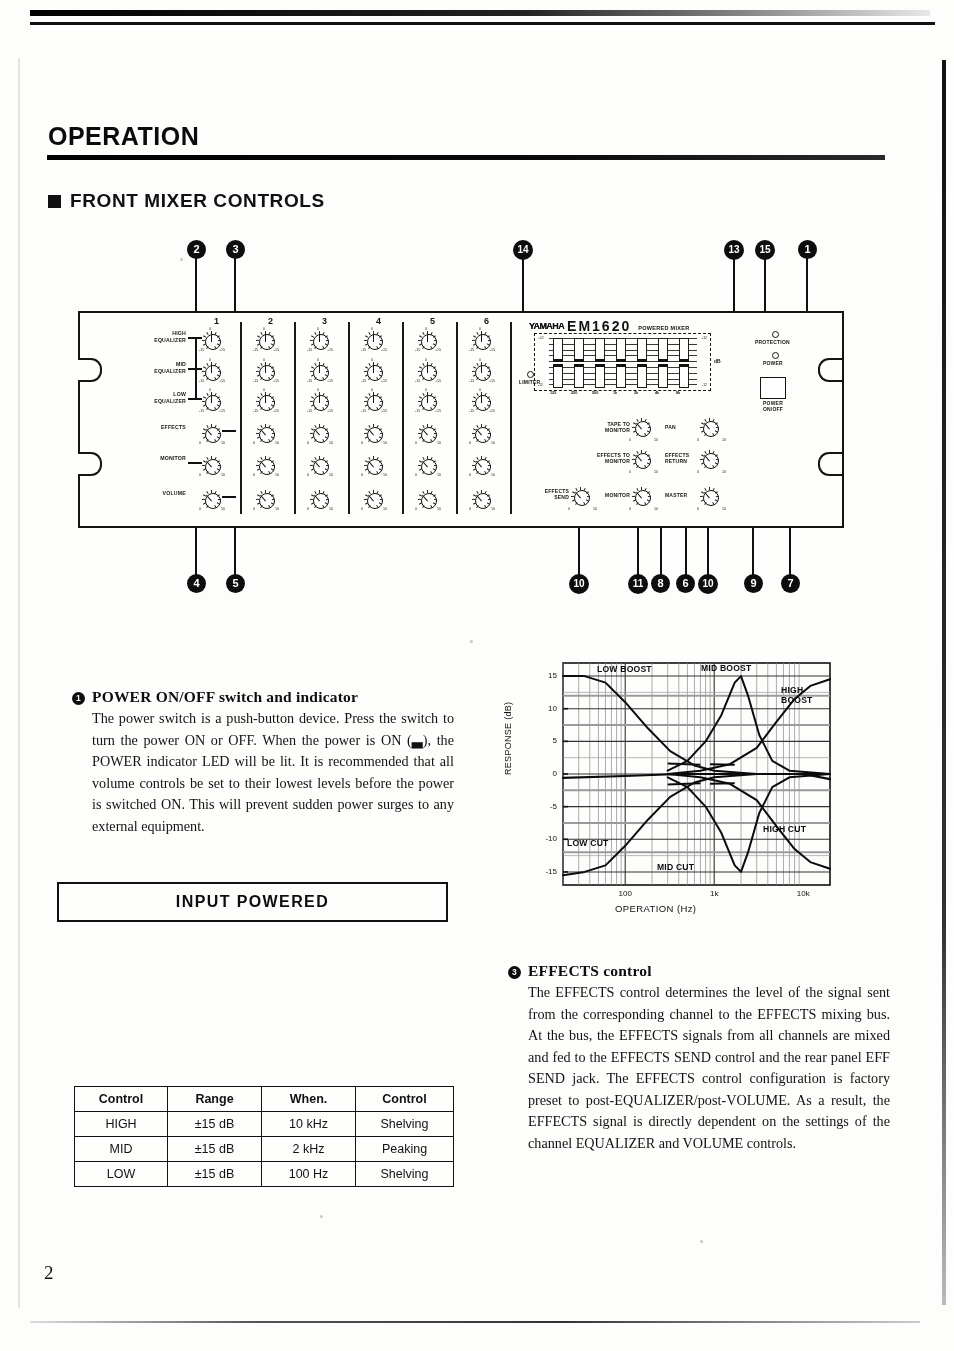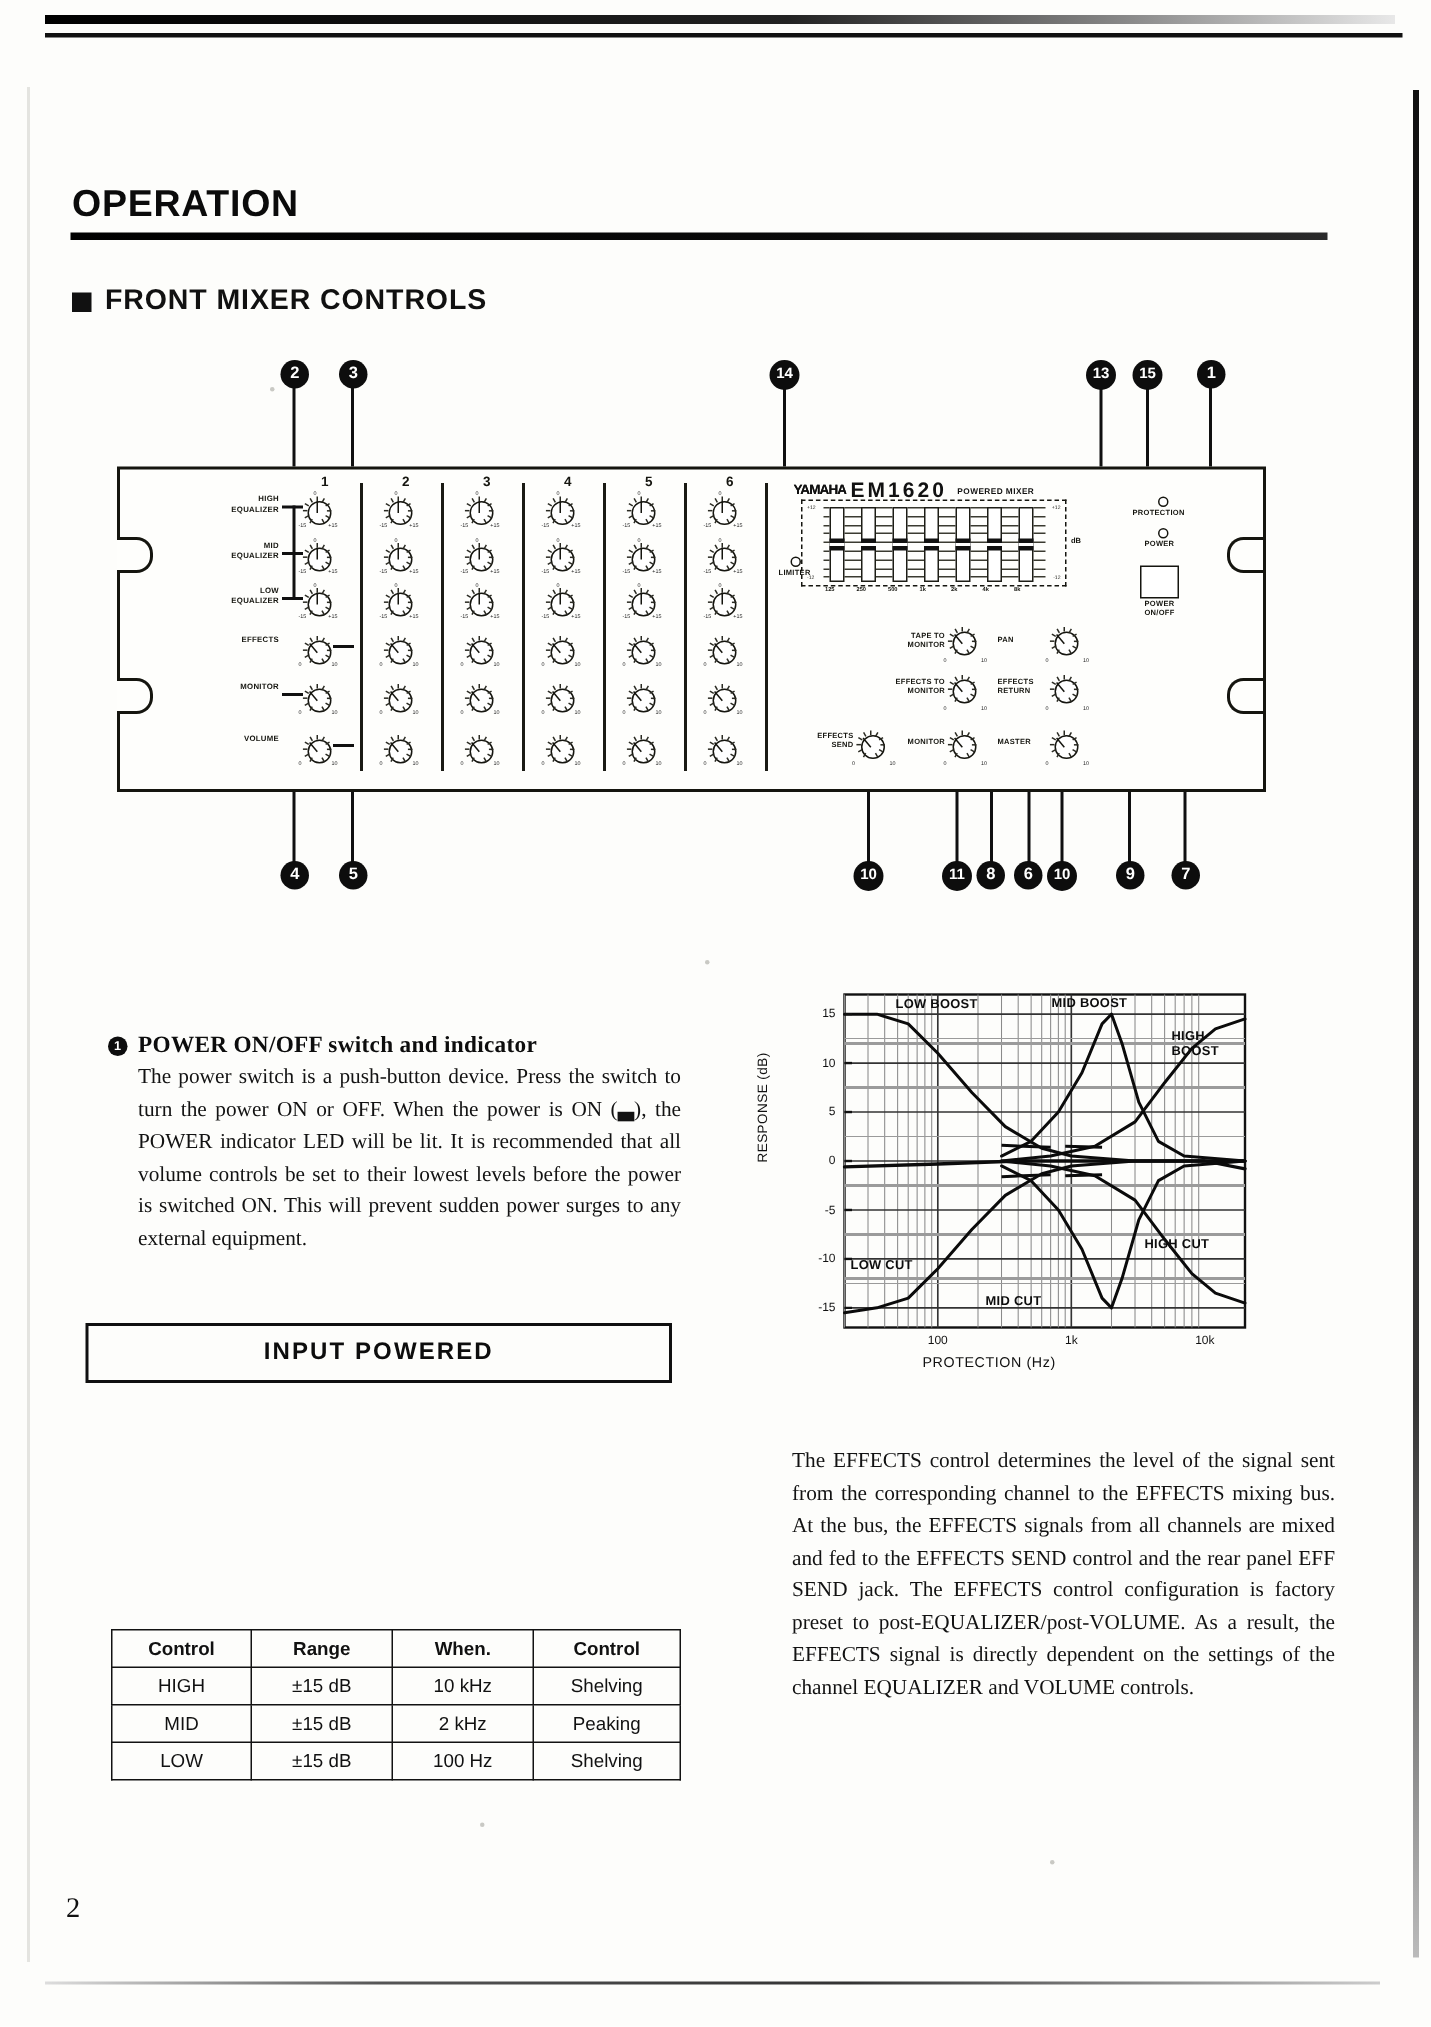--- a/index.html
+++ b/index.html
@@ -1140,26 +1140,29 @@
         <tr>
           <td class="c0">LOW</td>
           <td class="c1">±15 dB</td>
           <td class="c2">100 Hz</td>
           <td class="c3">Shelving</td>
         </tr>
       </tbody>
   </table>
 
   <div class="col-right-effects">
+    <div class="sec-title">
+      <span class="numbadge">3</span><span>EFFECTS control</span>
+    </div>
     <div class="bodytext indent">The EFFECTS control determines the level of the signal sent from the corresponding channel to the EFFECTS mixing bus. At the bus, the EFFECTS signals from all channels are mixed and fed to the EFFECTS SEND control and the rear panel EFF SEND jack. The EFFECTS control configuration is factory preset to post-EQUALIZER/post-VOLUME. As a result, the EFFECTS signal is directly dependent on the settings of the channel EQUALIZER and VOLUME controls.</div>
   </div>
 
   <div class="chartwrap">
     <div class="ylab">RESPONSE (dB)</div>
-    <div class="xlab">PROTECTION (Hz)</div>
+    <div class="xlab">OPERATION (Hz)</div>
     <div id="chart-yticks">
         <div class="ytick" style="left: 30px; top: 16.0588px;">15</div>
         <div class="ytick" style="left: 30px; top: 48.7059px;">10</div>
         <div class="ytick" style="left: 30px; top: 81.3529px;">5</div>
         <div class="ytick" style="left: 30px; top: 114px;">0</div>
         <div class="ytick" style="left: 30px; top: 146.647px;">-5</div>
         <div class="ytick" style="left: 30px; top: 179.294px;">-10</div>
         <div class="ytick" style="left: 30px; top: 211.941px;">-15</div>
       </div>
     <div id="chart-xticks">

